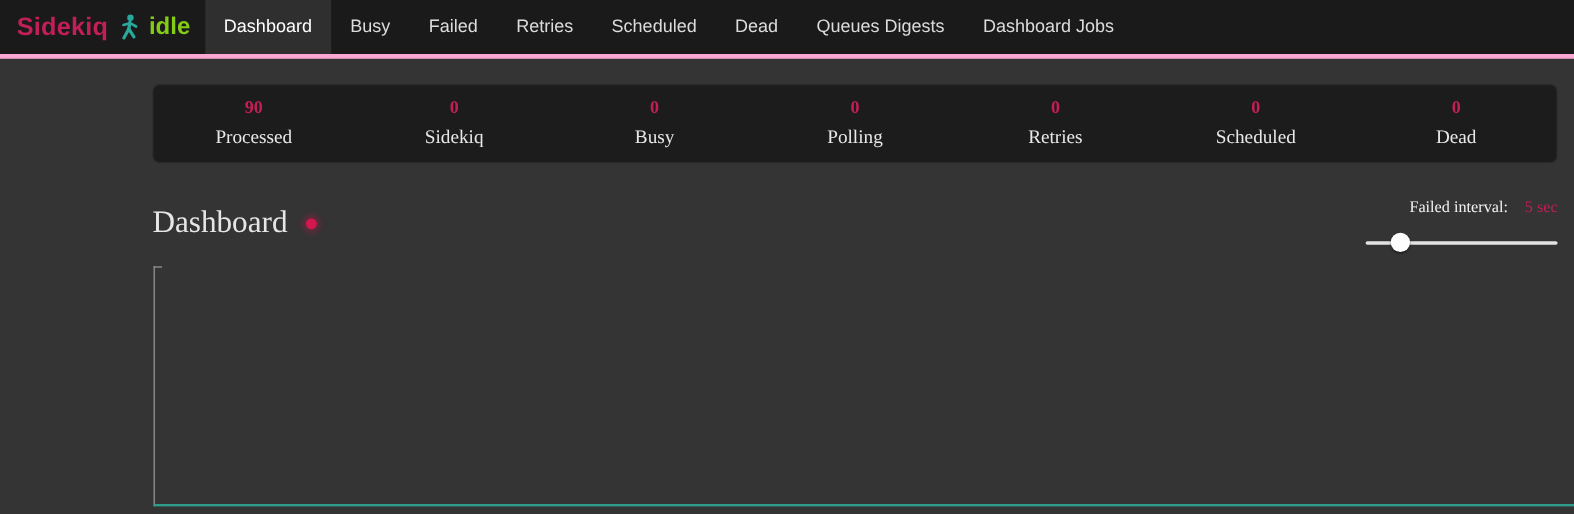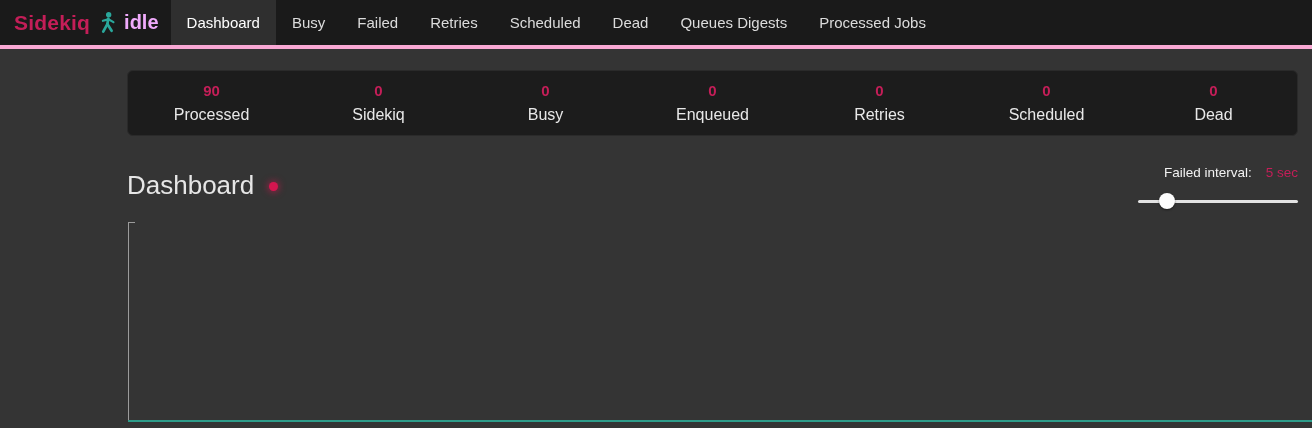--- a/index.html
+++ b/index.html
@@ -25,36 +25,36 @@
     text-decoration: none;
     cursor: pointer;
   }
   .brand-name {
     color: #c41e58;
     font-size: 21px;
     font-weight: bold;
     letter-spacing: 0.2px;
   }
   .logo { display: inline-flex; margin: 0 7px 0 8px; }
-  .status-text { color: #f0abfc; font-size: 20px; font-weight: bold; }
+  .status-text { color: #84cc16; font-size: 20px; font-weight: bold; }
   .nav { display: flex; align-items: stretch; }
   .nav-item {
     display: flex;
     align-items: center;
     padding: 0 16px;
     color: #dcdcdc;
     font-size: 15px;
     text-decoration: none;
     cursor: pointer;
     white-space: nowrap;
   }
   .nav-item.active { background: #2f2f2f; color: #ffffff; }
 
   
-  .container { margin-left: 127px; width: 1171px; }
+  .container { margin-left: 127px; width: 1171px; font-family: Liberation Serif, serif; }
 
   
   .stats-bar {
     margin-top: 21px;
     height: 66px;
     background: #1c1c1c;
     border: 1px solid #2a2a2a;
     border-radius: 6px;
     display: flex;
     align-items: center;
@@ -170,42 +170,42 @@
     <span class="status-text">idle</span>
   </a>
   <nav class="nav">
     <a class="nav-item active">Dashboard</a>
     <a class="nav-item">Busy</a>
     <a class="nav-item">Failed</a>
     <a class="nav-item">Retries</a>
     <a class="nav-item">Scheduled</a>
     <a class="nav-item">Dead</a>
     <a class="nav-item">Queues Digests</a>
-    <a class="nav-item">Processed Jobs</a>
+    <a class="nav-item">Dashboard Jobs</a>
   </nav>
 </header>
 
 <main>
   <div class="container">
     <div class="stats-bar">
       <a class="stat">
         <div class="stat-value">90</div>
         <div class="stat-label">Processed</div>
       </a>
       <a class="stat">
         <div class="stat-value">0</div>
         <div class="stat-label">Sidekiq</div>
       </a>
       <a class="stat">
         <div class="stat-value">0</div>
         <div class="stat-label">Busy</div>
       </a>
       <a class="stat">
         <div class="stat-value">0</div>
-        <div class="stat-label">Enqueued</div>
+        <div class="stat-label">Polling</div>
       </a>
       <a class="stat">
         <div class="stat-value">0</div>
         <div class="stat-label">Retries</div>
       </a>
       <a class="stat">
         <div class="stat-value">0</div>
         <div class="stat-label">Scheduled</div>
       </a>
       <a class="stat">

